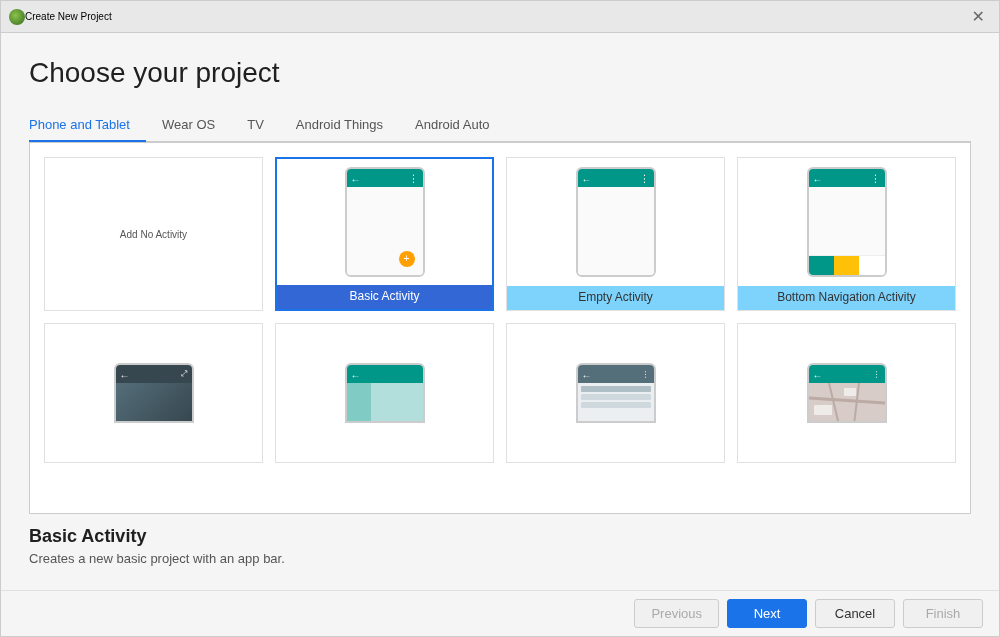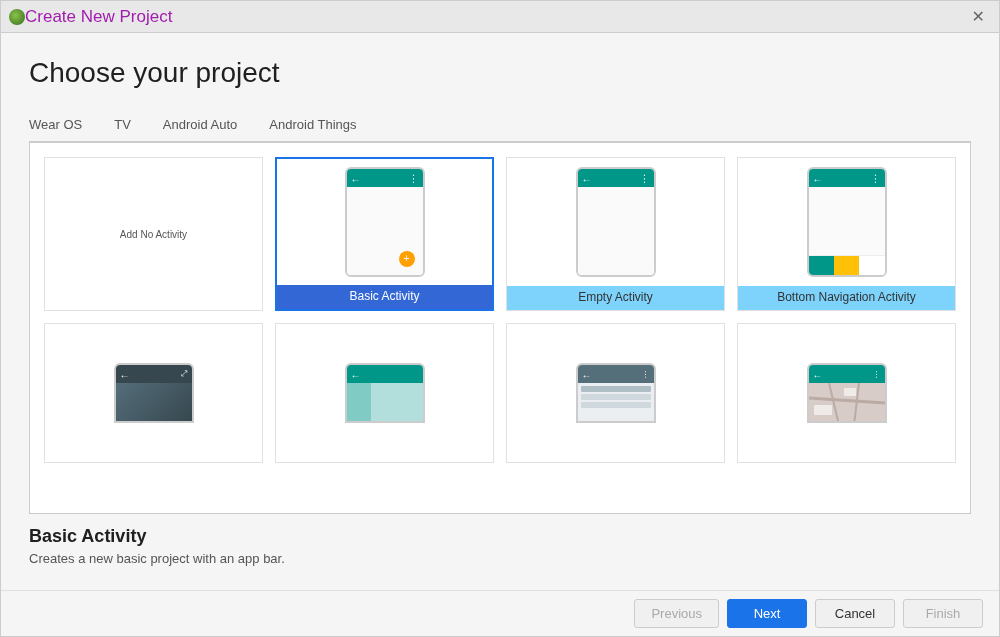--- a/index.html
+++ b/index.html
@@ -23,22 +23,22 @@
     .title-bar {
       background: #e8e8e8;
       border-bottom: 1px solid #ccc;
       height: 32px;
       display: flex;
       align-items: center;
       padding: 0 8px;
       flex-shrink: 0;
     }
     .title-bar-title {
-      font-size: 17px;
-      color: #a21caf;
+      font-size: 10px;
+      color: #000000;
       flex: 1;
     }
     .title-bar-close {
       cursor: pointer;
       font-size: 16px;
       color: #666;
       padding: 2px 6px;
     }
     .content {
       flex: 1;
@@ -312,24 +312,25 @@
   <div class="title-bar">
     <div class="as-icon"></div>
     <span class="title-bar-title">Create New Project</span>
     <span class="title-bar-close">✕</span>
   </div>
 
   <div class="content">
     <h1 class="page-title">Choose your project</h1>
 
     <div class="tabs">
+      <div class="tab active">Phone and Tablet</div>
       <div class="tab">Wear OS</div>
       <div class="tab">TV</div>
+      <div class="tab">Android Things</div>
       <div class="tab">Android Auto</div>
-      <div class="tab">Android Things</div>
     </div>
 
     <div class="grid-container">
       <div class="grid">
 
         <div class="grid-item">
           <div class="grid-item-preview">
             <span class="no-activity-text">Add No Activity</span>
           </div>
         </div>

